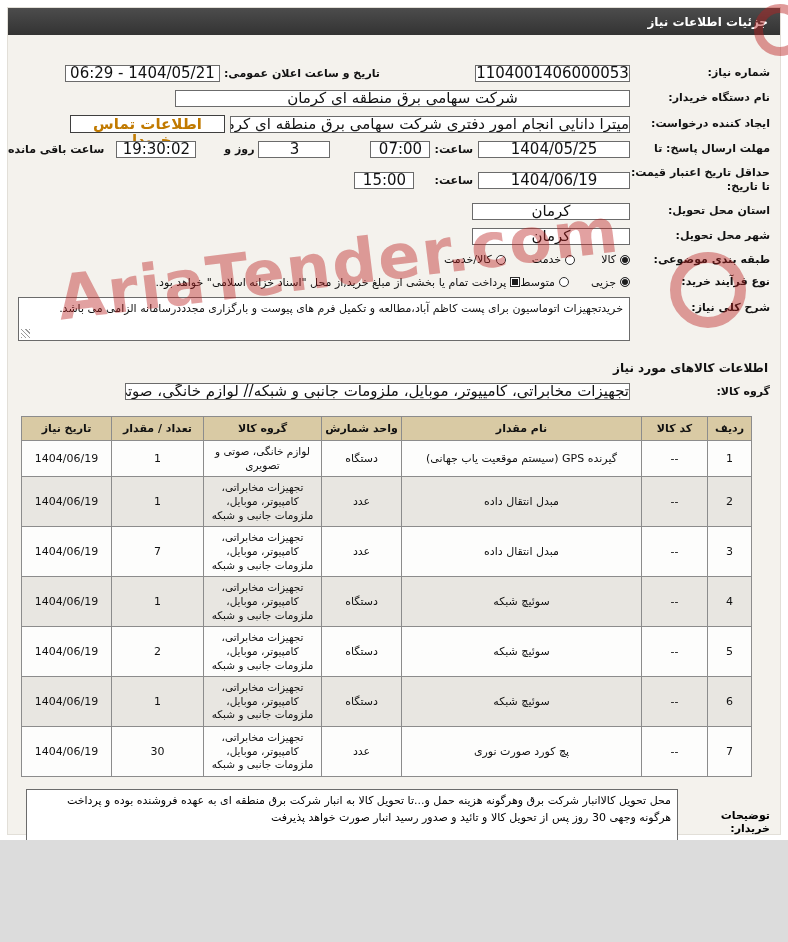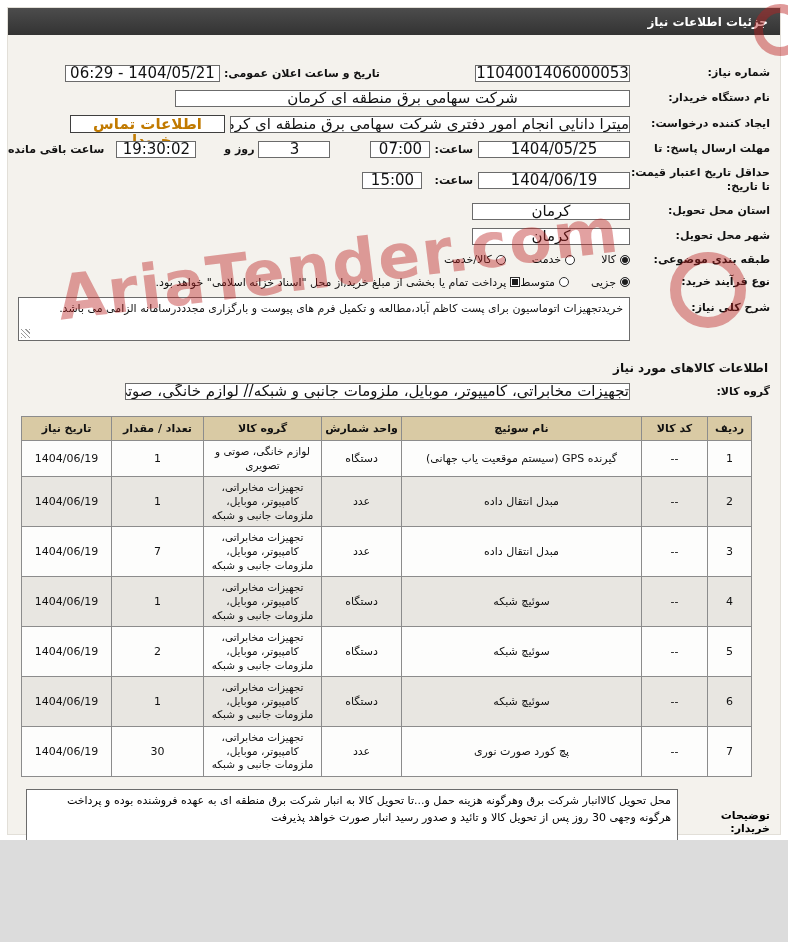--- a/index.html
+++ b/index.html
@@ -96,21 +96,21 @@
       <span class="field" style="width:72px;margin-right:40px">3</span>
       <span class="lbl" style="margin-right:4px">روز و</span>
       <span class="field" style="width:80px;margin-right:28px">19:30:02</span>
       <span class="lbl" style="margin-right:12px">ساعت باقی مانده</span>
     </div>
 
     <div class="frow">
       <span class="lblcol">حداقل تاریخ اعتبار قیمت: تا تاریخ:</span>
       <span class="field" style="width:152px">1404/06/19</span>
       <span class="lbl" style="margin-right:5px">ساعت:</span>
-      <span class="field" style="width:60px;margin-right:12px">15:00</span>
+      <span class="field" style="width:60px;margin-right:20px">15:00</span>
     </div>
 
     <div class="frow">
       <span class="lblcol">استان محل تحویل:</span>
       <span class="field" style="width:158px">کرمان</span>
     </div>
 
     <div class="frow">
       <span class="lblcol">شهر محل تحویل:</span>
       <span class="field" style="width:158px">کرمان</span>
@@ -167,21 +167,21 @@
           <col style="width:240px">
           <col style="width:80px">
         <col style="width:118px">
           <col style="width:92px">
           <col style="width:90px">
       </colgroup>
       <thead>
         <tr>
           <th>ردیف</th>
           <th>کد کالا</th>
-          <th>نام سوئیچ</th>
+          <th>نام مقدار</th>
           <th>واحد شمارش</th>
           <th>گروه کالا</th>
           <th>تعداد / مقدار</th>
           <th>تاریخ نیاز</th>
         </tr>
       </thead>
       <tbody>
         <tr>
           <td>1</td>
           <td>--</td>

